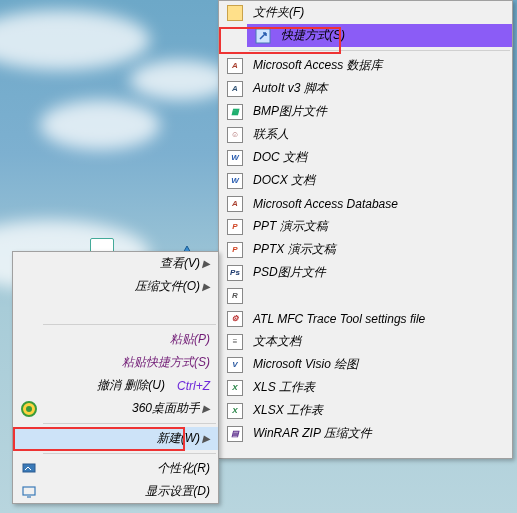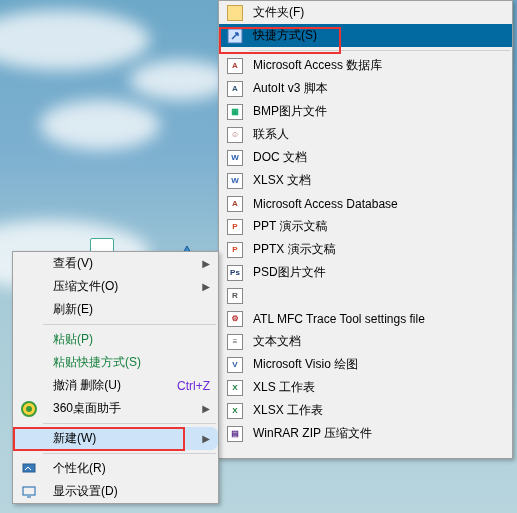--- a/index.html
+++ b/index.html
@@ -26,46 +26,47 @@
     .desktop-icon2 {
       position: absolute; top: 242px; left: 175px;
       width: 24px; height: 24px;
     }
 
     .menu {
       position: absolute;
       background: #f0f0f0;
       border: 1px solid #a0a0a0;
       box-shadow: 2px 2px 4px rgba(0,0,0,0.25);
+      font-style: italic;
     }
     .menu-main { top: 251px; left: 12px; width: 207px; }
     .menu-sub  { top: 0; left: 218px; width: 295px; height: 459px; overflow: hidden; }
 
     .menu-item {
       display: flex; align-items: center;
       height: 23px;
       padding: 0 8px 0 6px;
       cursor: default;
       position: relative;
     }
-    .menu-item.hovered { background: #cde3f8; border-radius: 7px; }
-    .menu-item.highlighted { background: #0369a1; }
-    .menu-item.disabled { color: #15803d; }
+    .menu-item.hovered { background: #cde3f8; }
+    .menu-item.highlighted { background: #8b5cf6; margin-left: 28px; }
+    .menu-item.disabled { color: #701a75; }
     .menu-item .icon-slot {
       width: 20px; height: 16px;
       display: flex; align-items: center; justify-content: center;
       flex-shrink: 0;
     }
     .menu-item .label { flex: 1; padding-left: 8px; white-space: nowrap; overflow: hidden; text-overflow: ellipsis; }
     .menu-item .shortcut { color: #6d28d9; padding-left: 12px; }
     .menu-item .arrow { width: 10px; text-align: right; font-size: 10px; color: #555; }
 
     .menu-sep { height: 1px; background: #d0d0d0; margin: 3px 2px 3px 30px; }
 
-    .menu-main .menu-item .label { padding-left: 14px; }
+    .menu-main .menu-item .label { padding-left: 14px; text-align: right; }
 
     .redbox {
       position: absolute;
       border: 2px solid #e33;
       pointer-events: none;
     }
     .rb1 { top: 427px; left: 13px; width: 172px; height: 24px; }
     .rb2 { top: 27px; left: 219px; width: 122px; height: 27px; }
 
     
@@ -147,21 +148,21 @@
     <div class="menu-item">
       <span class="icon-slot">
         <span class="fi fi-docword">W</span>
       </span>
       <span class="label">DOC 文档</span>
     </div>
     <div class="menu-item">
       <span class="icon-slot">
         <span class="fi fi-docword">W</span>
       </span>
-      <span class="label">XLSX 文档</span>
+      <span class="label">DOCX 文档</span>
     </div>
     <div class="menu-item">
       <span class="icon-slot">
         <span class="fi fi-access">A</span>
       </span>
       <span class="label">Microsoft Access Database</span>
     </div>
     <div class="menu-item">
       <span class="icon-slot">
         <span class="fi fi-ppt">P</span>
@@ -229,21 +230,20 @@
       <span class="label">查看(V)</span>
       <span class="arrow">▶</span>
     </div>
     <div class="menu-item">
       <span class="icon-slot"></span>
       <span class="label">压缩文件(O)</span>
       <span class="arrow">▶</span>
     </div>
     <div class="menu-item">
       <span class="icon-slot"></span>
-      <span class="label">刷新(E)</span>
     </div>
     <div class="menu-sep"></div>
     <div class="menu-item disabled">
       <span class="icon-slot"></span>
       <span class="label">粘贴(P)</span>
     </div>
     <div class="menu-item disabled">
       <span class="icon-slot"></span>
       <span class="label">粘贴快捷方式(S)</span>
     </div>

